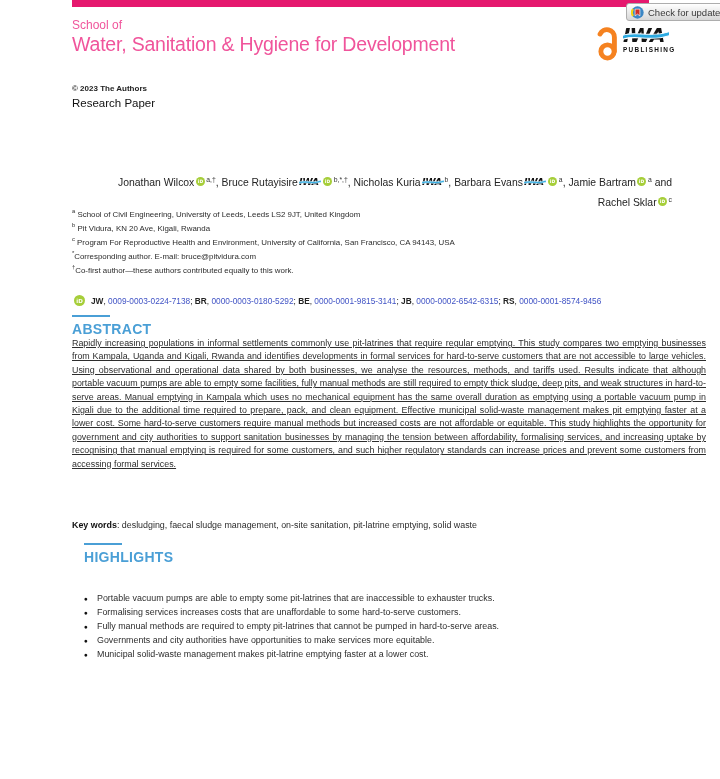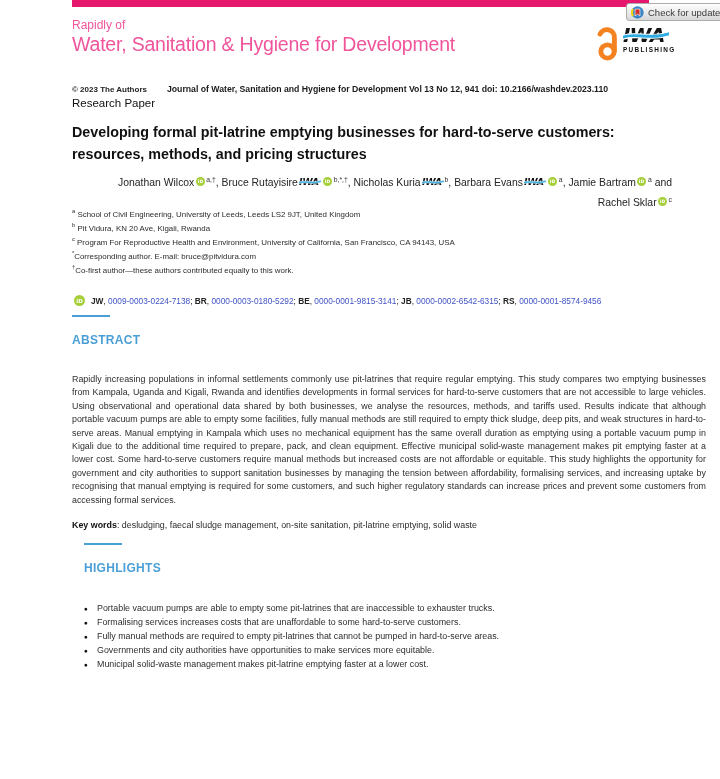--- a/index.html
+++ b/index.html
@@ -39,24 +39,24 @@
 
   .affils { position:absolute; left:72px; top:206px; font-size:7.9px; line-height:10.4px; color:#2b2b2b; width:630px; }
   .affil sup { font-size:5.8px; }
 
   .orcid-row { position:absolute; left:72px; top:283px; font-size:8.3px; color:#222;
     display:flex; align-items:center; gap:5px;margin-top:12px; }
   .orcid-items b { font-weight:bold; }
   .link { color:#4053c5; cursor:pointer; }
 
   .rule { width:38px; height:2px; background:#4a9fd6; }
-  .sec-label { margin-top:16px; font-size:12px; font-weight:bold; color:#4a9fd6; letter-spacing:.3px; }
+  .sec-label { margin-top:4px; font-size:14px; font-weight:bold; color:#4a9fd6; letter-spacing:.3px; }
 
   .abstract-sec { position:absolute; left:72px; top:315px; width:634px; }
-  .abs-text { margin-top:26px; font-size:8.9px; line-height:13.4px; text-align:justify; color:#2d2d2d; }
+  .abs-text { margin-top:0; font-size:8.9px; line-height:13.4px; text-align:justify; color:#2d2d2d;text-decoration:underline; }
 
   .keywords { position:absolute; left:72px; top:520px; font-size:8.9px; color:#2d2d2d; }
   .keywords b { color:#111; }
 
   .highlights-sec { position:absolute; left:84px; top:543px; width:634px; }
   .hl-list { margin-top:27px; list-style:none; }
   .hl-list li { font-size:8.9px; line-height:13.9px; padding-left:13px; position:relative; color:#2d2d2d; }
   .hl-list li::before { content:"●"; position:absolute; left:0; top:0; font-size:6.5px; line-height:13.9px; color:#111; }
 </style>
 </head>
@@ -71,21 +71,21 @@
       <svg width="13" height="13" viewBox="0 0 20 20">
         <circle cx="10" cy="10" r="9.5" fill="#3b86c4"></circle>
         <path d="M3.2 15.2 A 9 9 0 0 1 3.2 4.8" stroke="#f5d40f" stroke-width="3.2" fill="none"></path>
         <path d="M6.3 4.8 h7.4 v10.4 l-3.7 -2.7 -3.7 2.7 z" fill="#cf2e28" stroke="#ffffff" stroke-width="1"></path>
       </svg>
     </span>
     <span>Check for updates</span>
   </div>
 
   <div class="journal-head">
-    <div class="j-of">Rapidly of</div>
+    <div class="j-of">School of</div>
     <div class="j-title">Water, Sanitation &amp; Hygiene for Development</div>
   </div>
 
   <div class="publisher">
     <span style="line-height:0;">
       <svg width="23" height="37" viewBox="0 0 26 40">
         <circle cx="13" cy="29" r="7.5" fill="none" stroke="#f58220" stroke-width="5.5"></circle>
         <path d="M20.8 29 V 13 A 8.5 8.5 0 0 0 4.6 9.2" fill="none" stroke="#f58220" stroke-width="5.5" stroke-linecap="round"></path>
       </svg>
     </span>
@@ -93,26 +93,24 @@
       <span class="iwa-mark "><svg width="46" height="21" viewBox="0 0 58 26">
             <text x="0" y="21" font-size="25" font-weight="900" font-style="italic" letter-spacing="-1" fill="#131313" font-family="'DejaVu Sans',sans-serif">IWA</text>
             <path d="M-1 13 C 16 6, 34 17, 59 8 L 59 13 C 34 22, 16 11, -1 18 Z" fill="#2daae1" stroke="#ffffff" stroke-width="1.3"></path>
           </svg></span>
       <span class="pub-word">PUBLISHING</span>
     </span>
   </div>
 
   <div class="meta-line">
     <span class="copyright">© 2023 The Authors</span>
-    <span class="citation">Journal of Water, Sanitation and Hygiene for Development Vol 13 No 12, 941 doi: 10.2166/washdev.2023.110</span>
   </div>
 
   <div class="research-paper">Research Paper</div>
 
-  <h1 class="title">Developing formal pit-latrine emptying businesses for hard-to-serve customers: resources, methods, and pricing structures</h1>
 
   <div class="authors" id="authors"><span class="author">Jonathan Wilcox<span class="orcid-badge" style="width:9px;height:9px"><svg width="9" height="9" viewBox="0 0 16 16">
             <circle cx="8" cy="8" r="8" fill="#a6ce39"></circle>
             <text x="8" y="11" text-anchor="middle" font-size="8" font-weight="bold" fill="#fff" font-family="'DejaVu Sans',sans-serif">iD</text>
           </svg></span><sup>a,†</sup></span>, <span class="author">Bruce Rutayisire<span class="iwa-mark inline"><svg width="22" height="10" viewBox="0 0 58 26">
             <text x="0" y="21" font-size="25" font-weight="900" font-style="italic" letter-spacing="-1" fill="#131313" font-family="'DejaVu Sans',sans-serif">IWA</text>
             <path d="M-1 13 C 16 6, 34 17, 59 8 L 59 13 C 34 22, 16 11, -1 18 Z" fill="#2daae1" stroke="#ffffff" stroke-width="1.3"></path>
           </svg></span><span class="orcid-badge" style="width:9px;height:9px"><svg width="9" height="9" viewBox="0 0 16 16">
             <circle cx="8" cy="8" r="8" fill="#a6ce39"></circle>
             <text x="8" y="11" text-anchor="middle" font-size="8" font-weight="bold" fill="#fff" font-family="'DejaVu Sans',sans-serif">iD</text>

